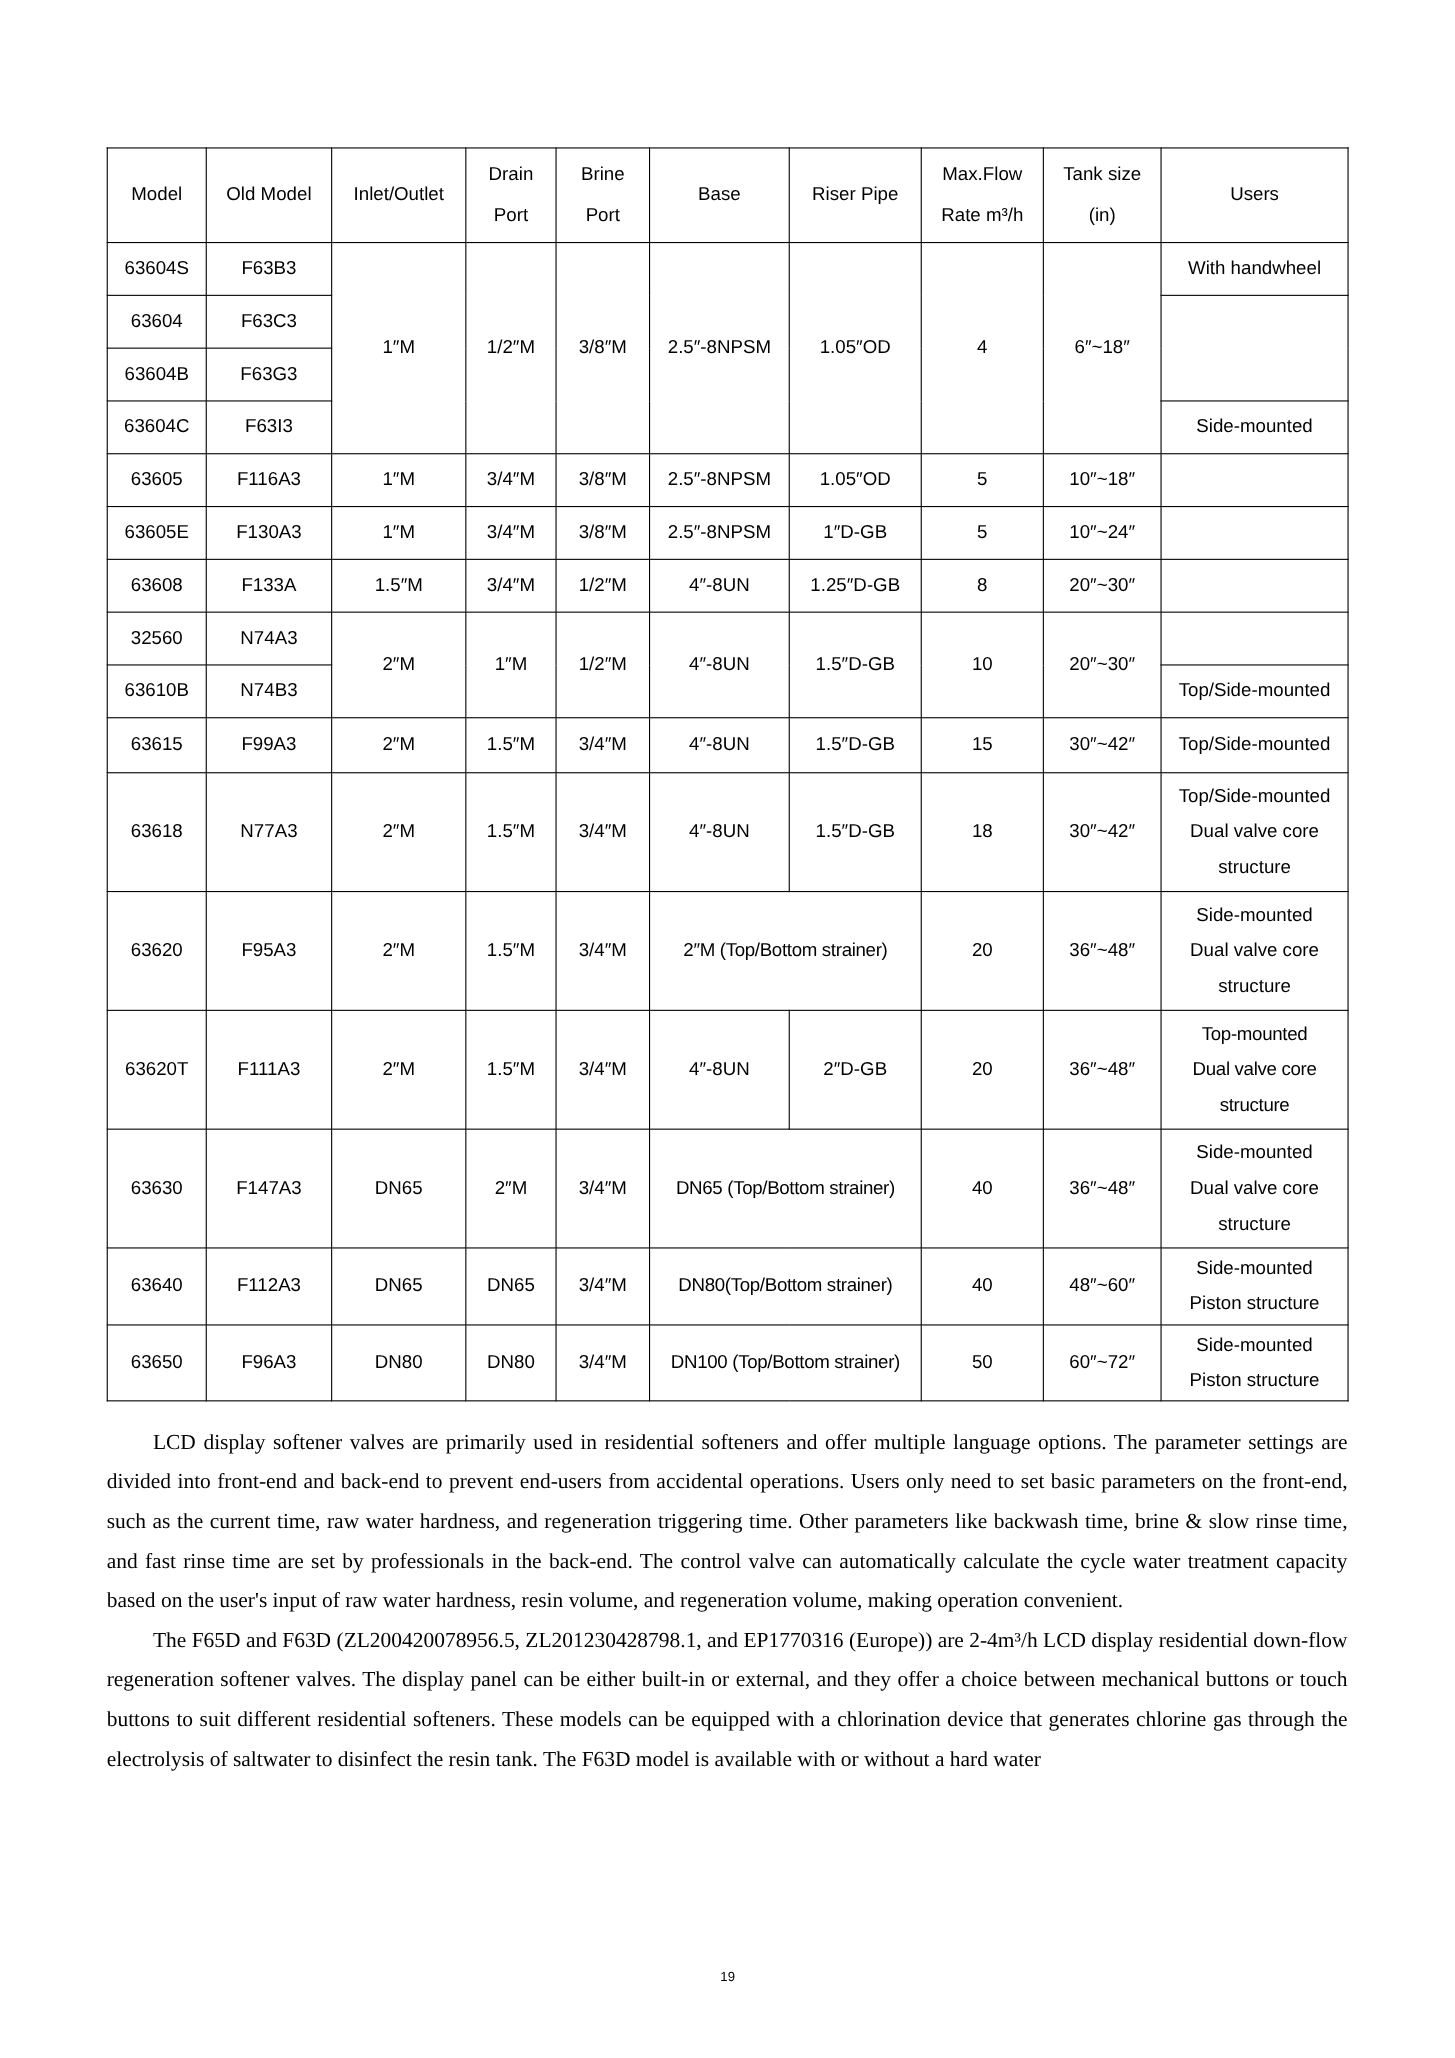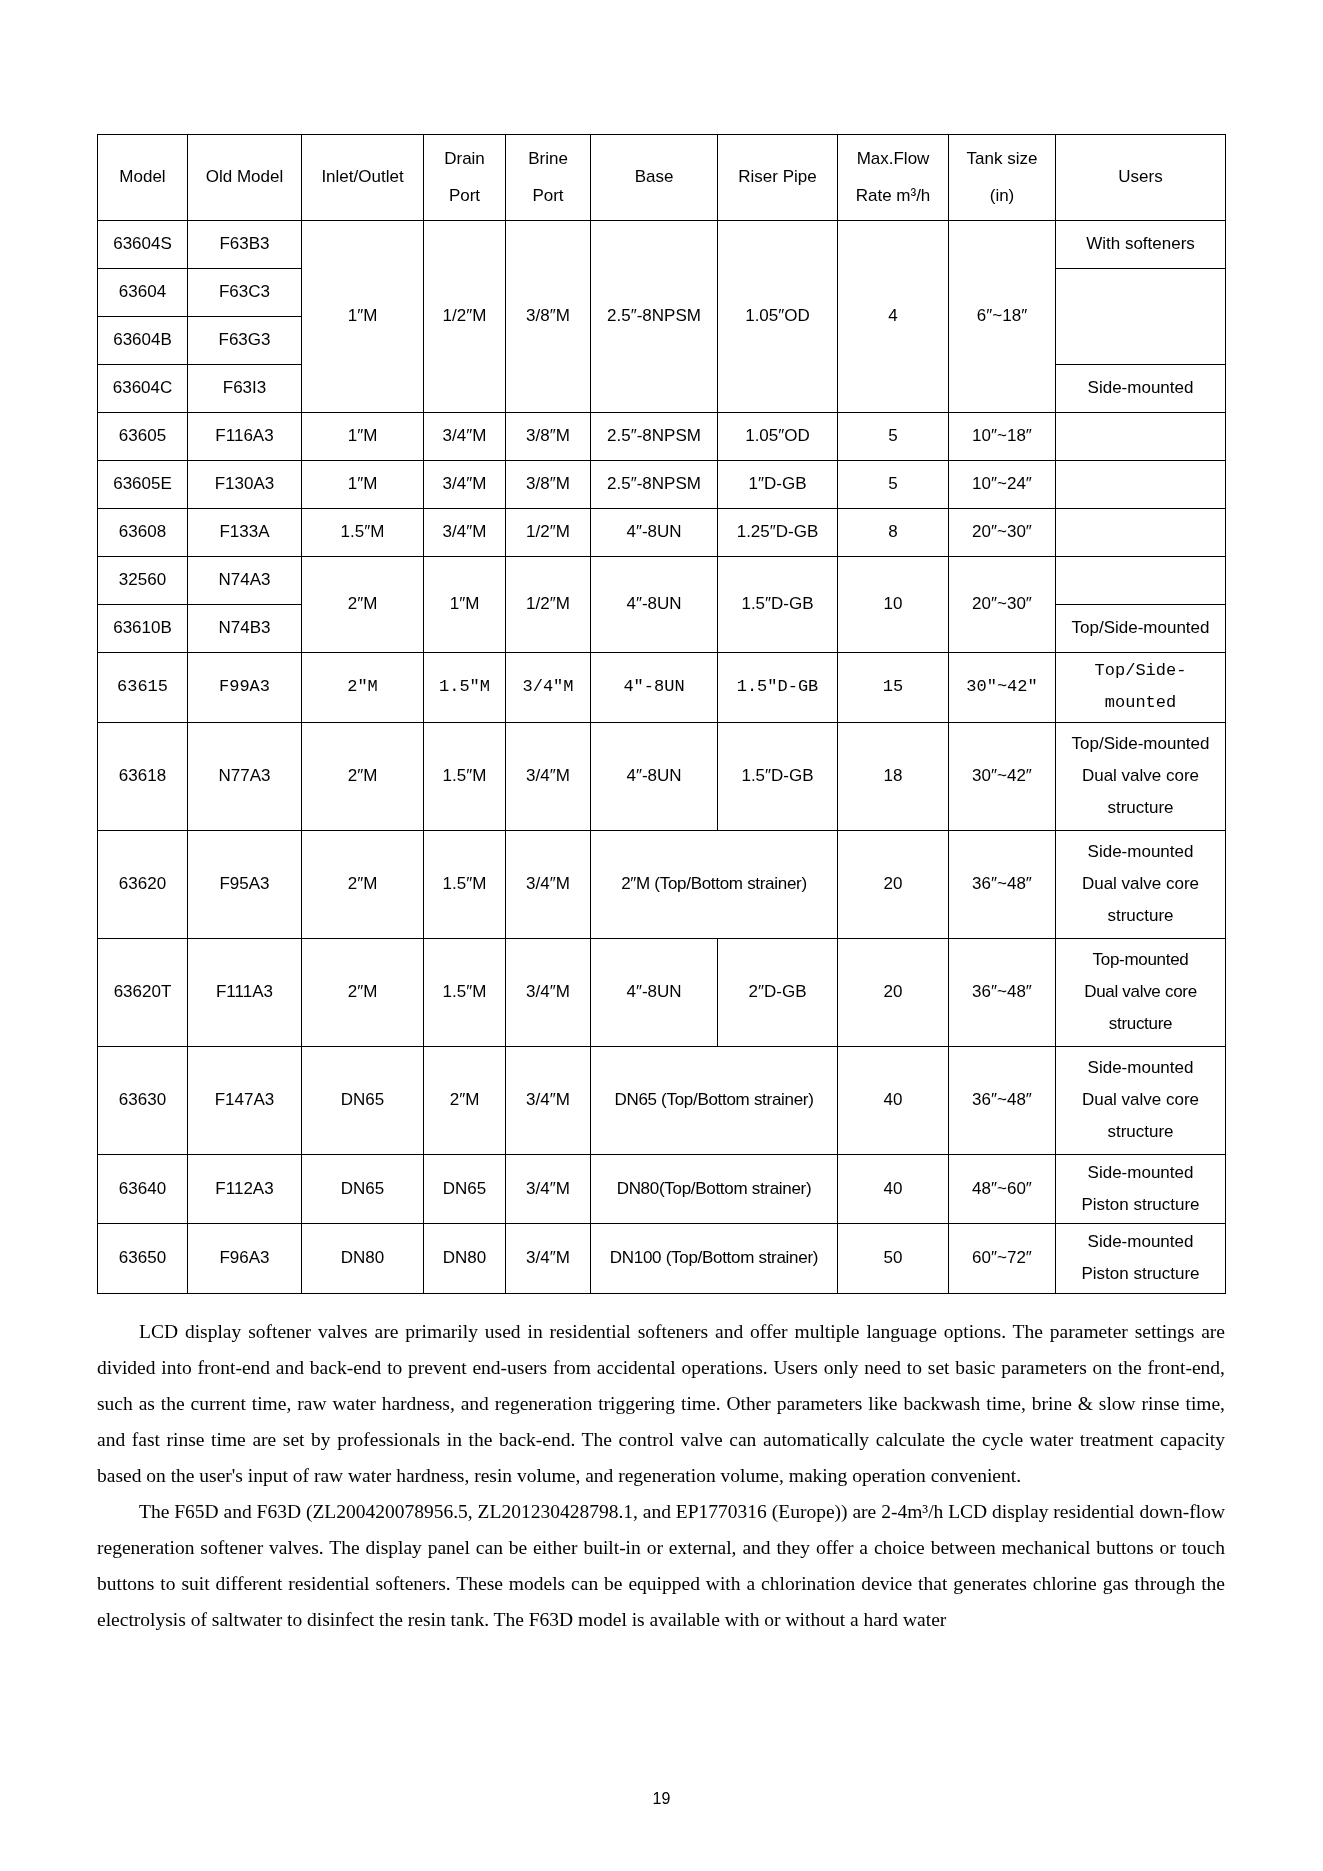--- a/index.html
+++ b/index.html
@@ -16,26 +16,26 @@
     font-size:17px;
     line-height:1.9;
     white-space:pre-line;
     overflow:hidden;
   }
   table.spec th{font-weight:normal;line-height:2.15;}
   td.remark{font-size:15.5px;line-height:2.05;}
   .cond{font-size:14.5px;letter-spacing:-0.3px;margin-left:24px;}
   tr.rh-head{height:86px;}
   tr.rh-s{height:48px;}
-  tr.rh-m{height:50px;font-family:Liberation Mono, monospace;}
+  tr.rh-m{height:50px;}
   tr.rh-2{height:68px;}
   tr.rh-3{height:108px;}
   .text-block{margin-top:20px;font-size:19.5px;line-height:36px;text-align:justify;font-family:Liberation Serif, serif;}
   .text-block p{margin:0;text-indent:42px;}
-  .page-number{position:absolute;top:1790px;left:0;width:100%;text-align:center;font-size:16px;}
+  .page-number{position:absolute;top:1790px;left:0;width:100%;text-align:center;font-size:12px;}
 </style>
 </head>
 <body>
 
 <div class="content">
   <table class="spec">
     <colgroup>
       <col style="width:90px">
         <col style="width:114px">
         <col style="width:122px">
@@ -69,21 +69,21 @@
       <tr class="rh-s">
         <td>63604S</td>
         <td>F63B3</td>
         <td rowspan="4">1″M</td>
         <td rowspan="4">1/2″M</td>
         <td rowspan="4">3/8″M</td>
         <td rowspan="4">2.5″-8NPSM</td>
         <td rowspan="4">1.05″OD</td>
         <td rowspan="4">4</td>
         <td rowspan="4">6″~18″</td>
-        <td class="remark">With softeners</td>
+        <td class="remark">With handwheel</td>
       </tr>
       <tr class="rh-s">
         <td>63604</td>
         <td>F63C3</td>
         <td class="remark" rowspan="2"></td>
       </tr>
       <tr class="rh-s">
         <td>63604B</td>
         <td>F63G3</td>
       </tr>

